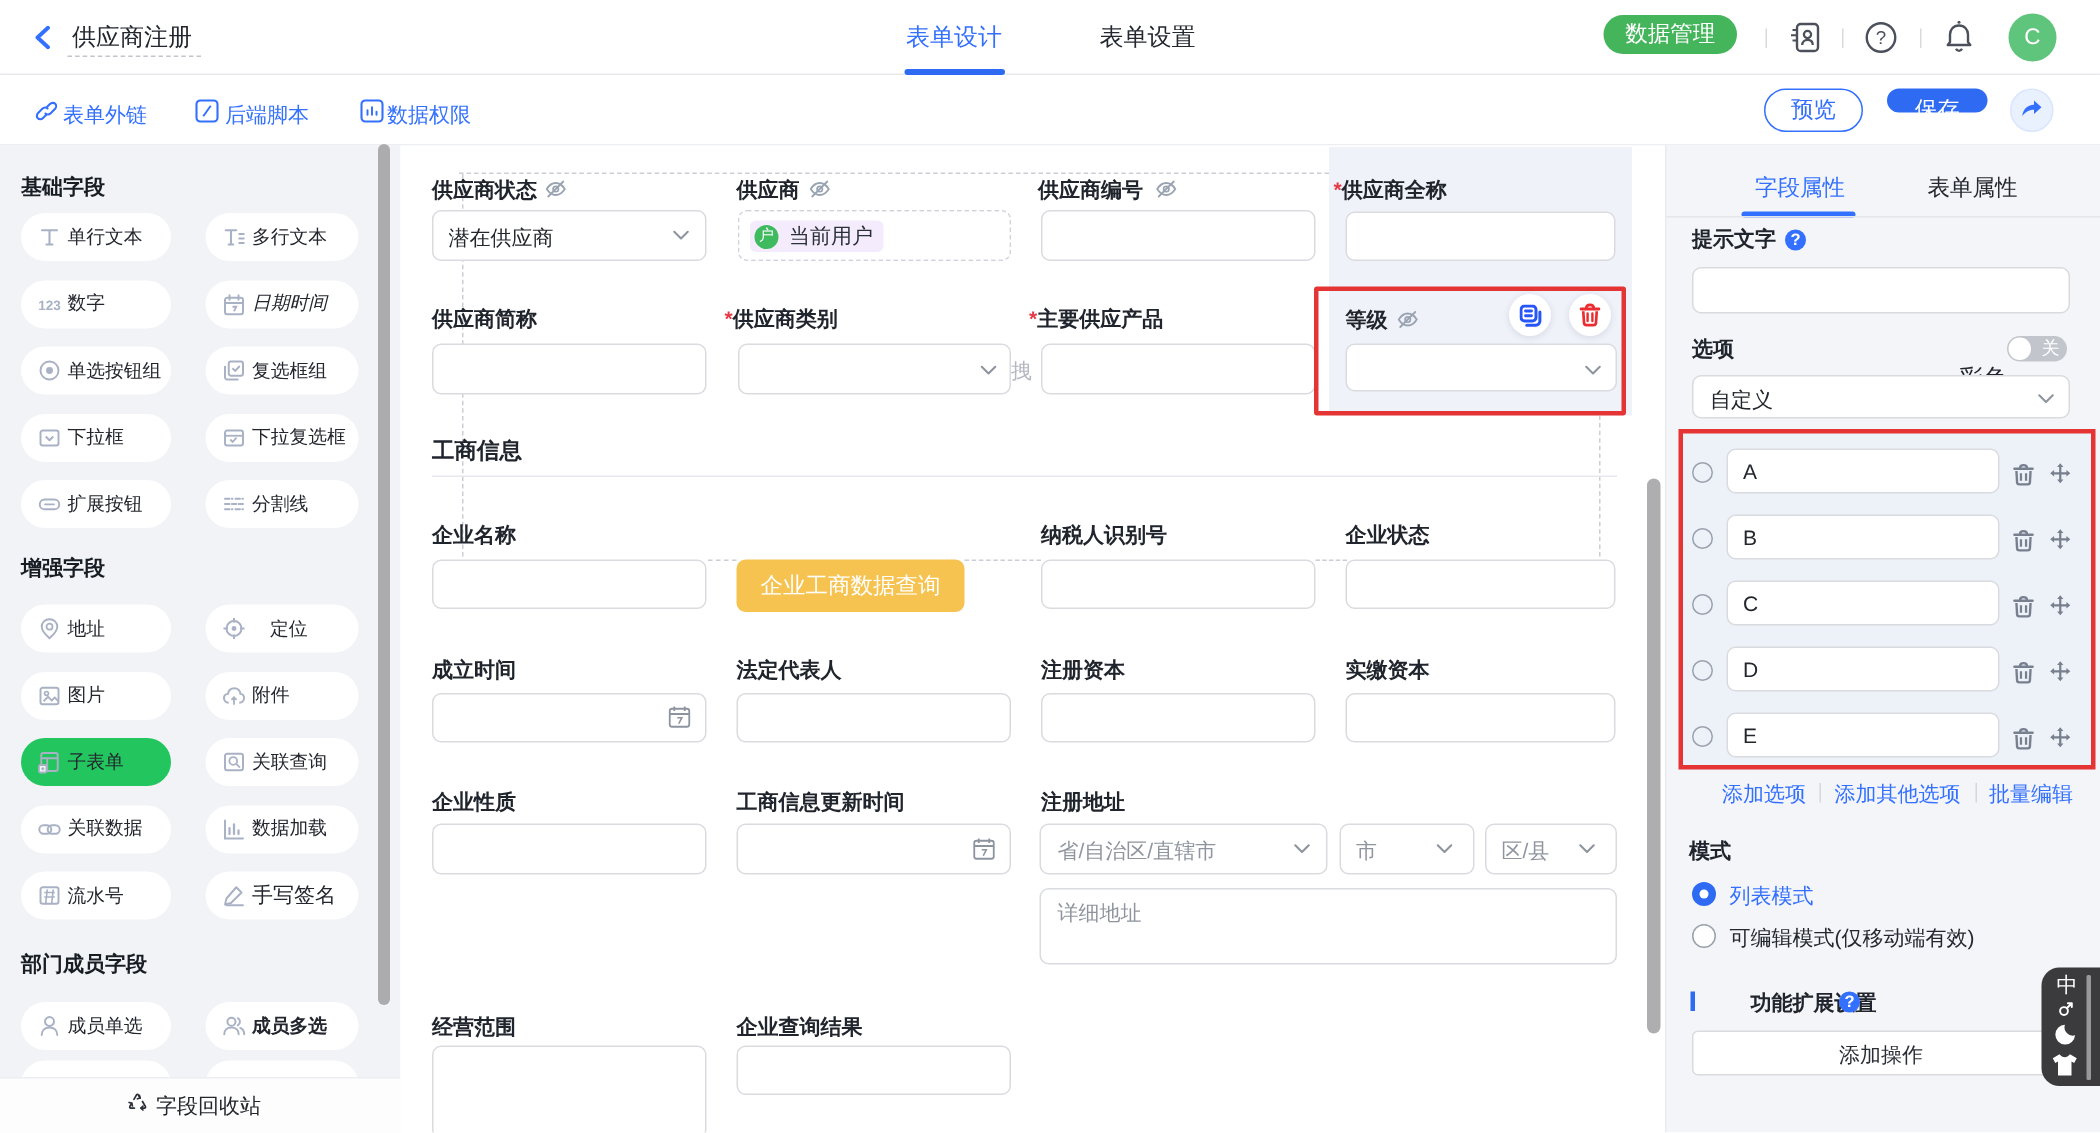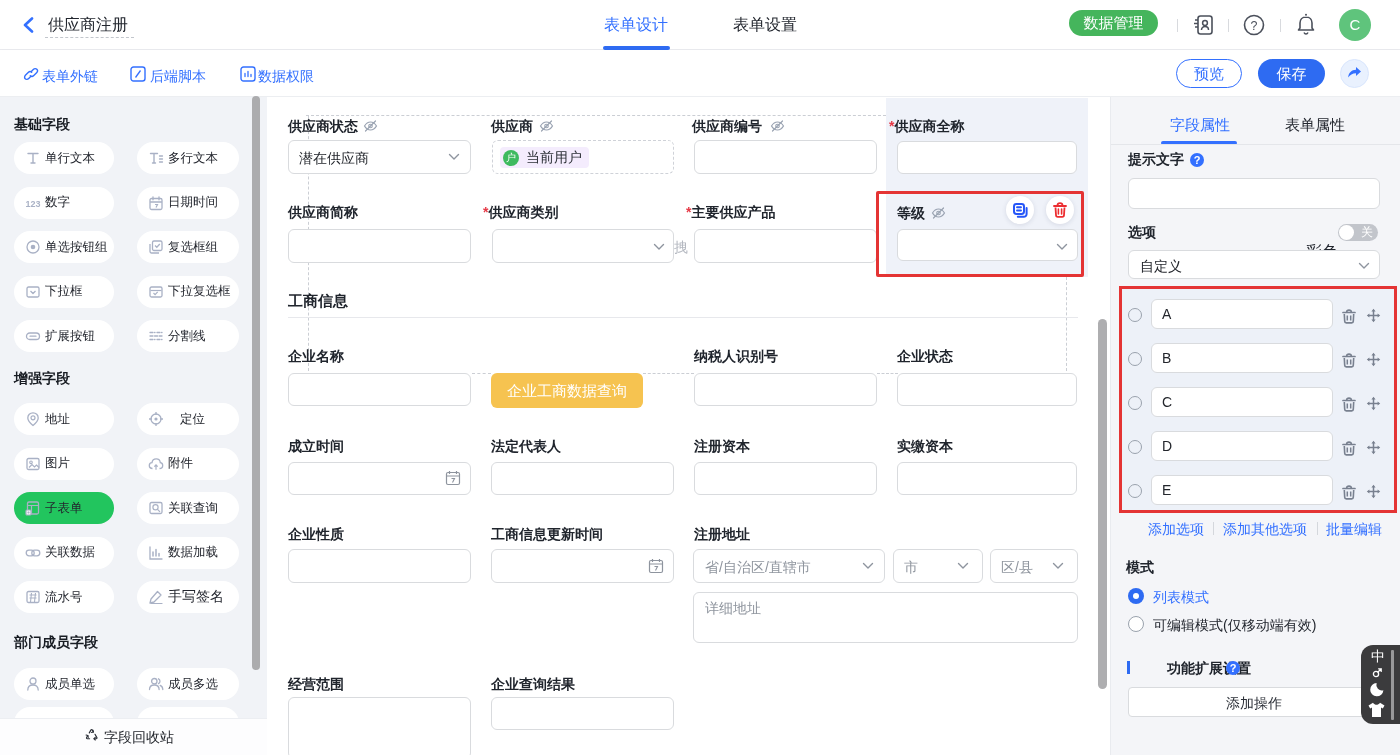--- a/index.html
+++ b/index.html
@@ -62,21 +62,21 @@
   <rect x="1" y="1" width="14" height="14" rx="2.5" fill="none" stroke="#3370ff" stroke-width="1.4"></rect>
   <path d="M10.5 4.5 L5.5 11.5" stroke="#3370ff" stroke-width="1.3"></path>
 </svg>
 <div class="abs blue" style="left:150px;top:68px;font-size:14px;">后端脚本</div>
 <svg class="abs" style="left:240px;top:66px;" width="16" height="16" viewBox="0 0 16 16">
   <rect x="1" y="1" width="14" height="14" rx="2.5" fill="none" stroke="#3370ff" stroke-width="1.4"></rect>
   <path d="M5 10.5 v-3 M8 10.5 v-5 M11 10.5 v-2" stroke="#3370ff" stroke-width="1.3" stroke-linecap="round"></path>
 </svg>
 <div class="abs blue" style="left:258px;top:68px;font-size:14px;">数据权限</div>
 <div class="abs" style="left:1176px;top:59px;width:66px;height:29px;border:1px solid #3370ff;border-radius:15px;color:#3370ff;font-size:15px;text-align:center;line-height:27px;background:#fff;">预览</div>
-<div class="abs" style="left:1258px;top:59px;width:67px;height:29px;background:#2e6bf2;border-radius:15px;color:#fff;font-size:15px;text-align:center;line-height:29px;">保存</div>
+<div class="abs" style="left:1258px;top:59px;width:67px;height:16px;background:#2e6bf2;border-radius:15px;color:#fff;font-size:15px;text-align:center;line-height:29px;">保存</div>
 <div class="abs" style="left:1340px;top:59px;width:29px;height:29px;background:#e9f1fe;border:1px solid #d9e6fd;border-radius:50%;"></div>
 <svg class="abs" style="left:1347px;top:66px;" width="15" height="14" viewBox="0 0 15 14">
   <path d="M9 1 L14 5.5 L9 10 L9 7.2 C5.5 7.2 3 8.8 1.2 11.5 C1.5 7 4.5 3.9 9 3.8 Z" fill="#3370ff"></path>
 </svg>
 
 <div class="abs" style="left:0;top:97px;width:267px;height:658px;background:#f1f3f7;"></div>
 <div id="sidebar">
 <div class="abs" style="left:14px;top:116px;font-size:14px;font-weight:700;color:#181c23;">基础字段</div>
 <div class="abs" style="left:14px;top:142px;width:100px;height:32px;background:#fff;border-radius:16px;display:flex;align-items:center;padding-left:11px;">
 <svg width="16" height="16" viewBox="0 0 16 16" style="flex:none;">
@@ -90,21 +90,21 @@
           <path d="M11.5 6 h3 M11.5 9 h3 M11.5 12 h3" stroke="#a9b1c5" stroke-width="1.3" stroke-linecap="round"></path>
         </svg>
 <span style="font-size:12.5px;color:#23262e;margin-left:4px;white-space:nowrap;">多行文本</span>
       </div>
 <div class="abs" style="left:14px;top:186.5px;width:100px;height:32px;background:#fff;border-radius:16px;display:flex;align-items:center;padding-left:11px;">
 <svg width="16" height="16" viewBox="0 0 16 16" style="flex:none;">
           <text x="8" y="11.5" text-anchor="middle" font-size="9" font-weight="bold" fill="#a9b1c5" font-family="Liberation Sans">123</text>
         </svg>
 <span style="font-size:12.5px;color:#23262e;margin-left:4px;white-space:nowrap;">数字</span>
       </div>
-<div class="abs" style="left:137px;top:186.5px;width:102px;height:32px;background:#fff;border-radius:16px;display:flex;align-items:center;padding-left:11px;">
+<div class="abs" style="left:137px;top:186.5px;width:102px;height:32px;background:#fff;border-radius:16px;display:flex;align-items:center;padding-left:11px;font-style:italic;">
 <svg width="16" height="16" viewBox="0 0 16 16" style="flex:none;">
           <rect x="2" y="3.5" width="12" height="11" rx="1.5" fill="none" stroke="#a9b1c5" stroke-width="1.3"></rect>
           <path d="M5 1.8 v3 M11 1.8 v3 M2.5 7 h11" stroke="#a9b1c5" stroke-width="1.3" stroke-linecap="round"></path>
           <path d="M7 9.5 h2.5 l-1.5 3" fill="none" stroke="#a9b1c5" stroke-width="1.2"></path>
         </svg>
 <span style="font-size:12.5px;color:#23262e;margin-left:4px;white-space:nowrap;">日期时间</span>
       </div>
 <div class="abs" style="left:14px;top:231.0px;width:100px;height:32px;background:#fff;border-radius:16px;display:flex;align-items:center;padding-left:11px;">
 <svg width="16" height="16" viewBox="0 0 16 16" style="flex:none;">
           <circle cx="8" cy="8" r="6" fill="none" stroke="#a9b1c5" stroke-width="1.3"></circle>
@@ -231,21 +231,21 @@
           <path d="M2.8 14 C2.8 10.8 5 9 8 9 C11 9 13.2 10.8 13.2 14" fill="none" stroke="#a9b1c5" stroke-width="1.3" stroke-linecap="round"></path>
         </svg>
 <span style="font-size:12.5px;color:#23262e;margin-left:4px;white-space:nowrap;">成员单选</span>
       </div>
 <div class="abs" style="left:137px;top:668px;width:102px;height:32px;background:#fff;border-radius:16px;display:flex;align-items:center;padding-left:11px;">
 <svg width="16" height="16" viewBox="0 0 16 16" style="flex:none;">
           <circle cx="6.3" cy="5.2" r="2.7" fill="none" stroke="#a9b1c5" stroke-width="1.3"></circle>
           <path d="M1.5 13.5 C1.5 10.6 3.5 9 6.3 9 C9.1 9 11.1 10.6 11.1 13.5" fill="none" stroke="#a9b1c5" stroke-width="1.3" stroke-linecap="round"></path>
           <path d="M10.5 2.8 a2.7 2.7 0 0 1 0 4.8 M12.2 9.3 C13.8 10 14.8 11.5 14.8 13.5" fill="none" stroke="#a9b1c5" stroke-width="1.3" stroke-linecap="round"></path>
         </svg>
-<span style="font-size:12.5px;color:#23262e;margin-left:4px;white-space:nowrap;">成员多选</span>
+<span style="font-size:12.5px;color:#23262e;margin-left:4px;white-space:nowrap;font-weight:bold;">成员多选</span>
       </div>
 </div>
 
 <div class="abs" style="left:14px;top:707px;width:100px;height:20px;background:#fff;border-radius:16px 16px 0 0;"></div>
 <div class="abs" style="left:137px;top:707px;width:102px;height:20px;background:#fff;border-radius:16px 16px 0 0;"></div>
 
 <div class="abs" style="left:0;top:718px;width:267px;height:37px;background:#fdfdfe;border-top:1px solid #eceef2;"></div>
 <svg class="abs" style="left:84px;top:728px;" width="16" height="15" viewBox="0 0 16 15">
  <g fill="none" stroke="#2a2e36" stroke-width="1.15" stroke-linecap="round" stroke-linejoin="round">
   <path d="M5.3 4.9 L7.0 1.9 C7.3 1.4 7.9 1.4 8.2 1.9 L9.4 4.0"></path>

